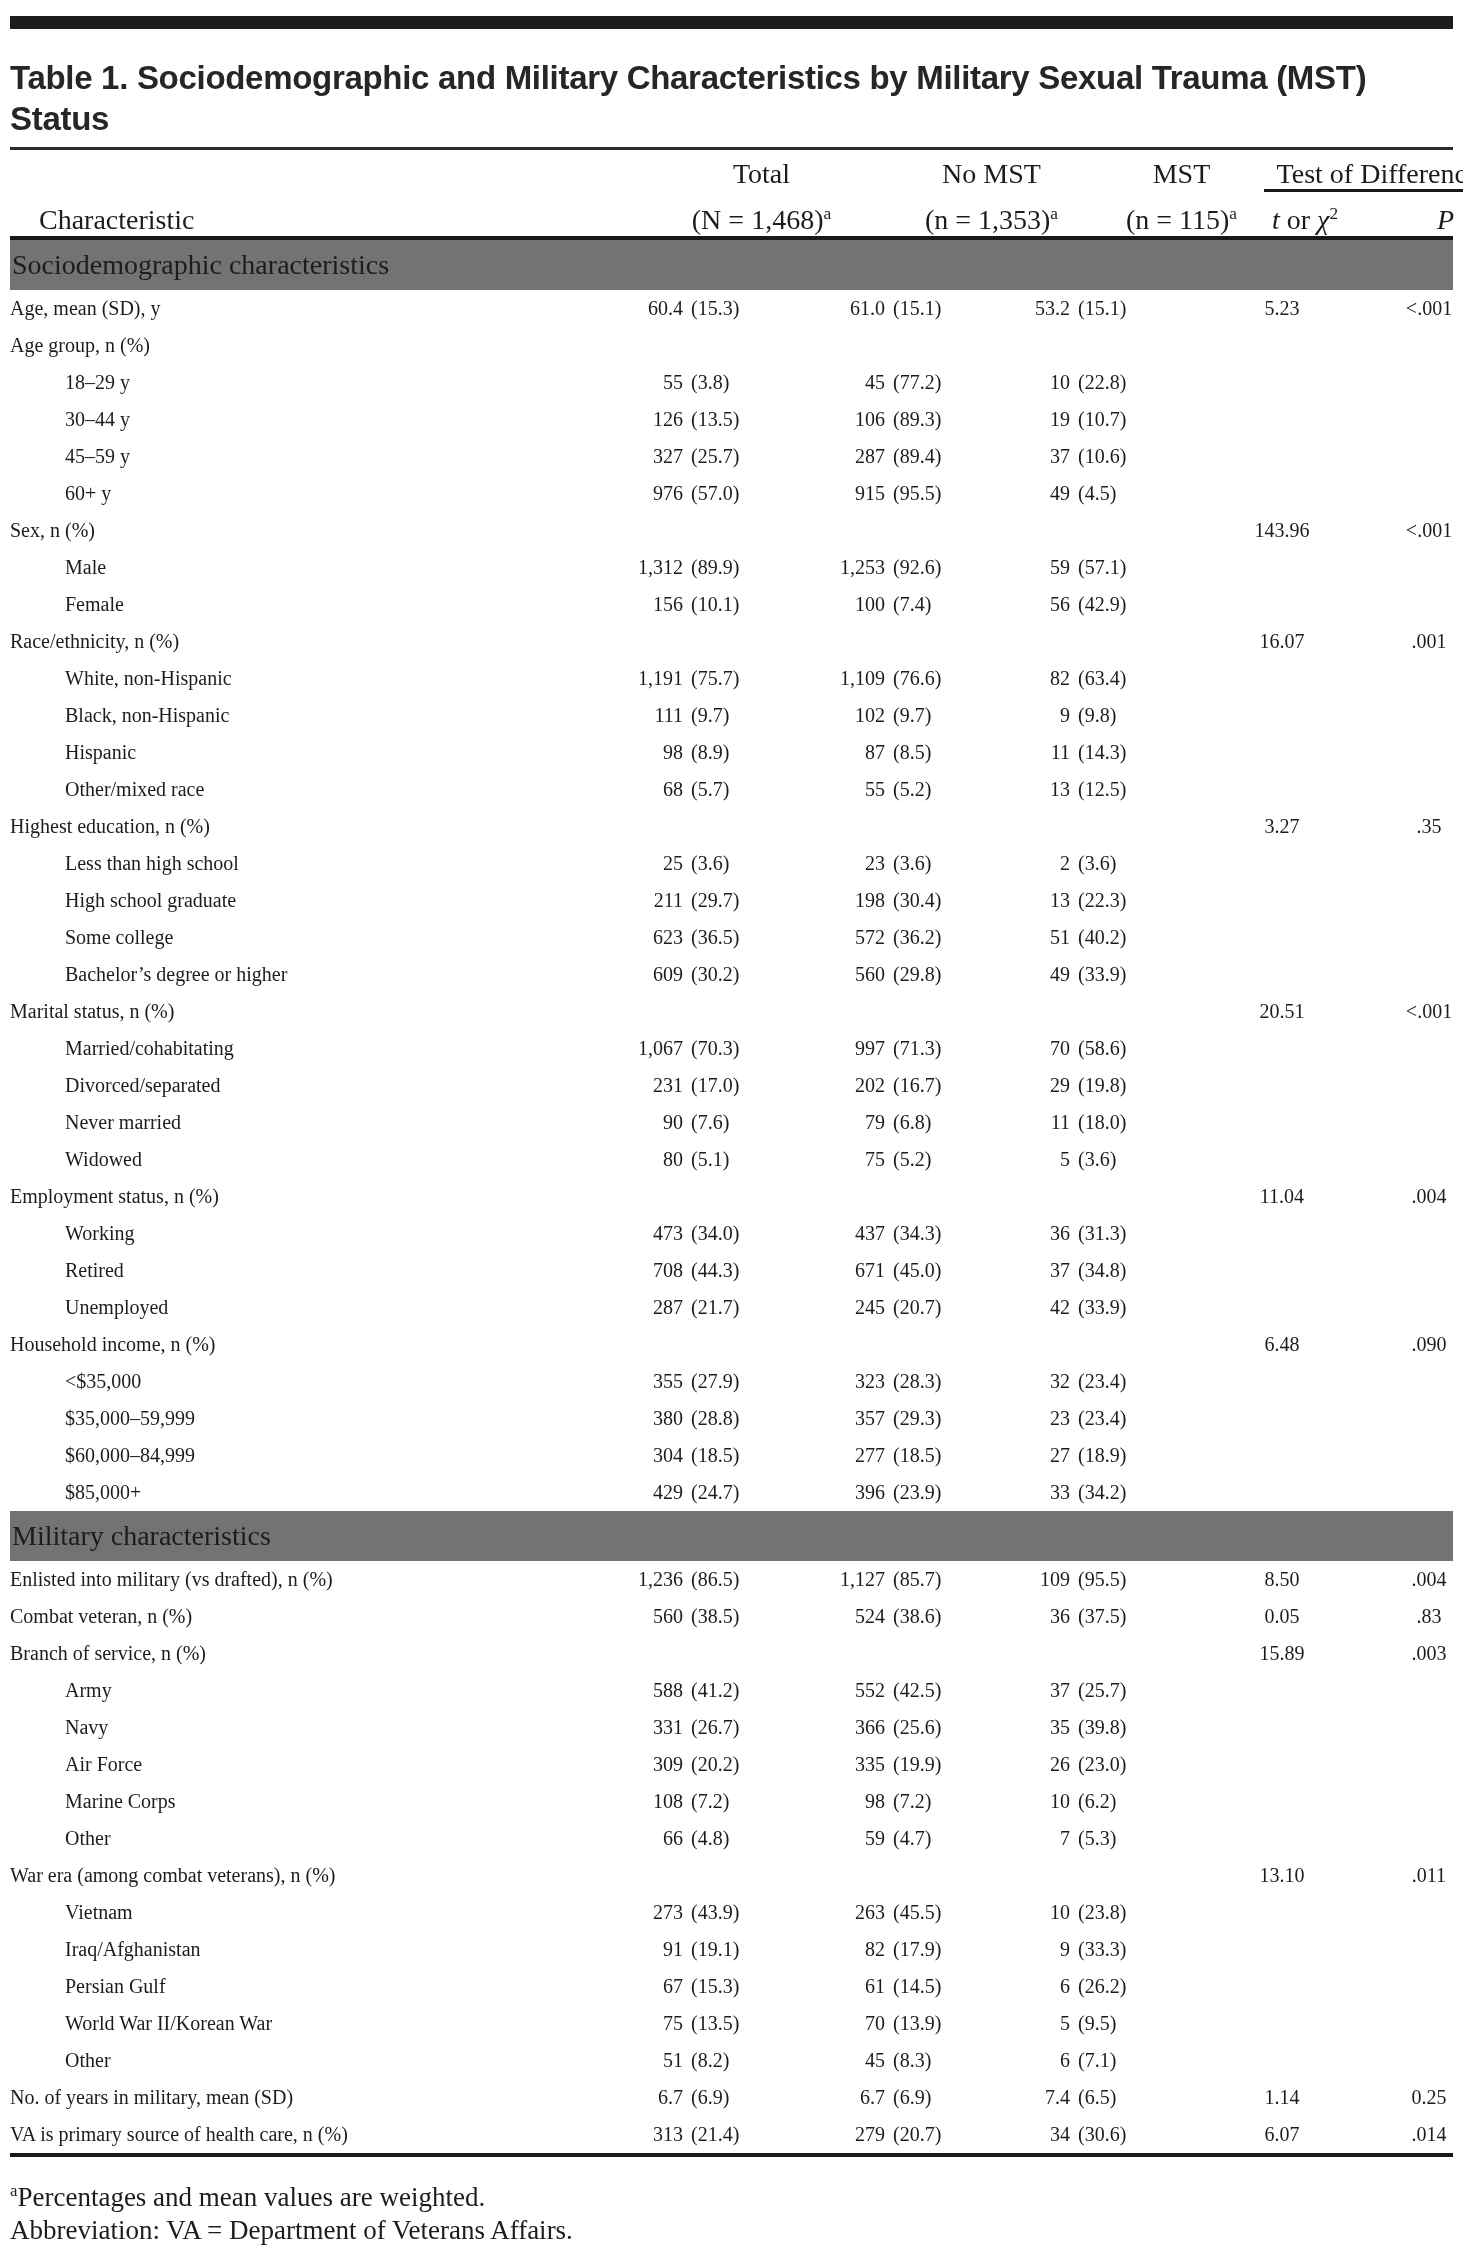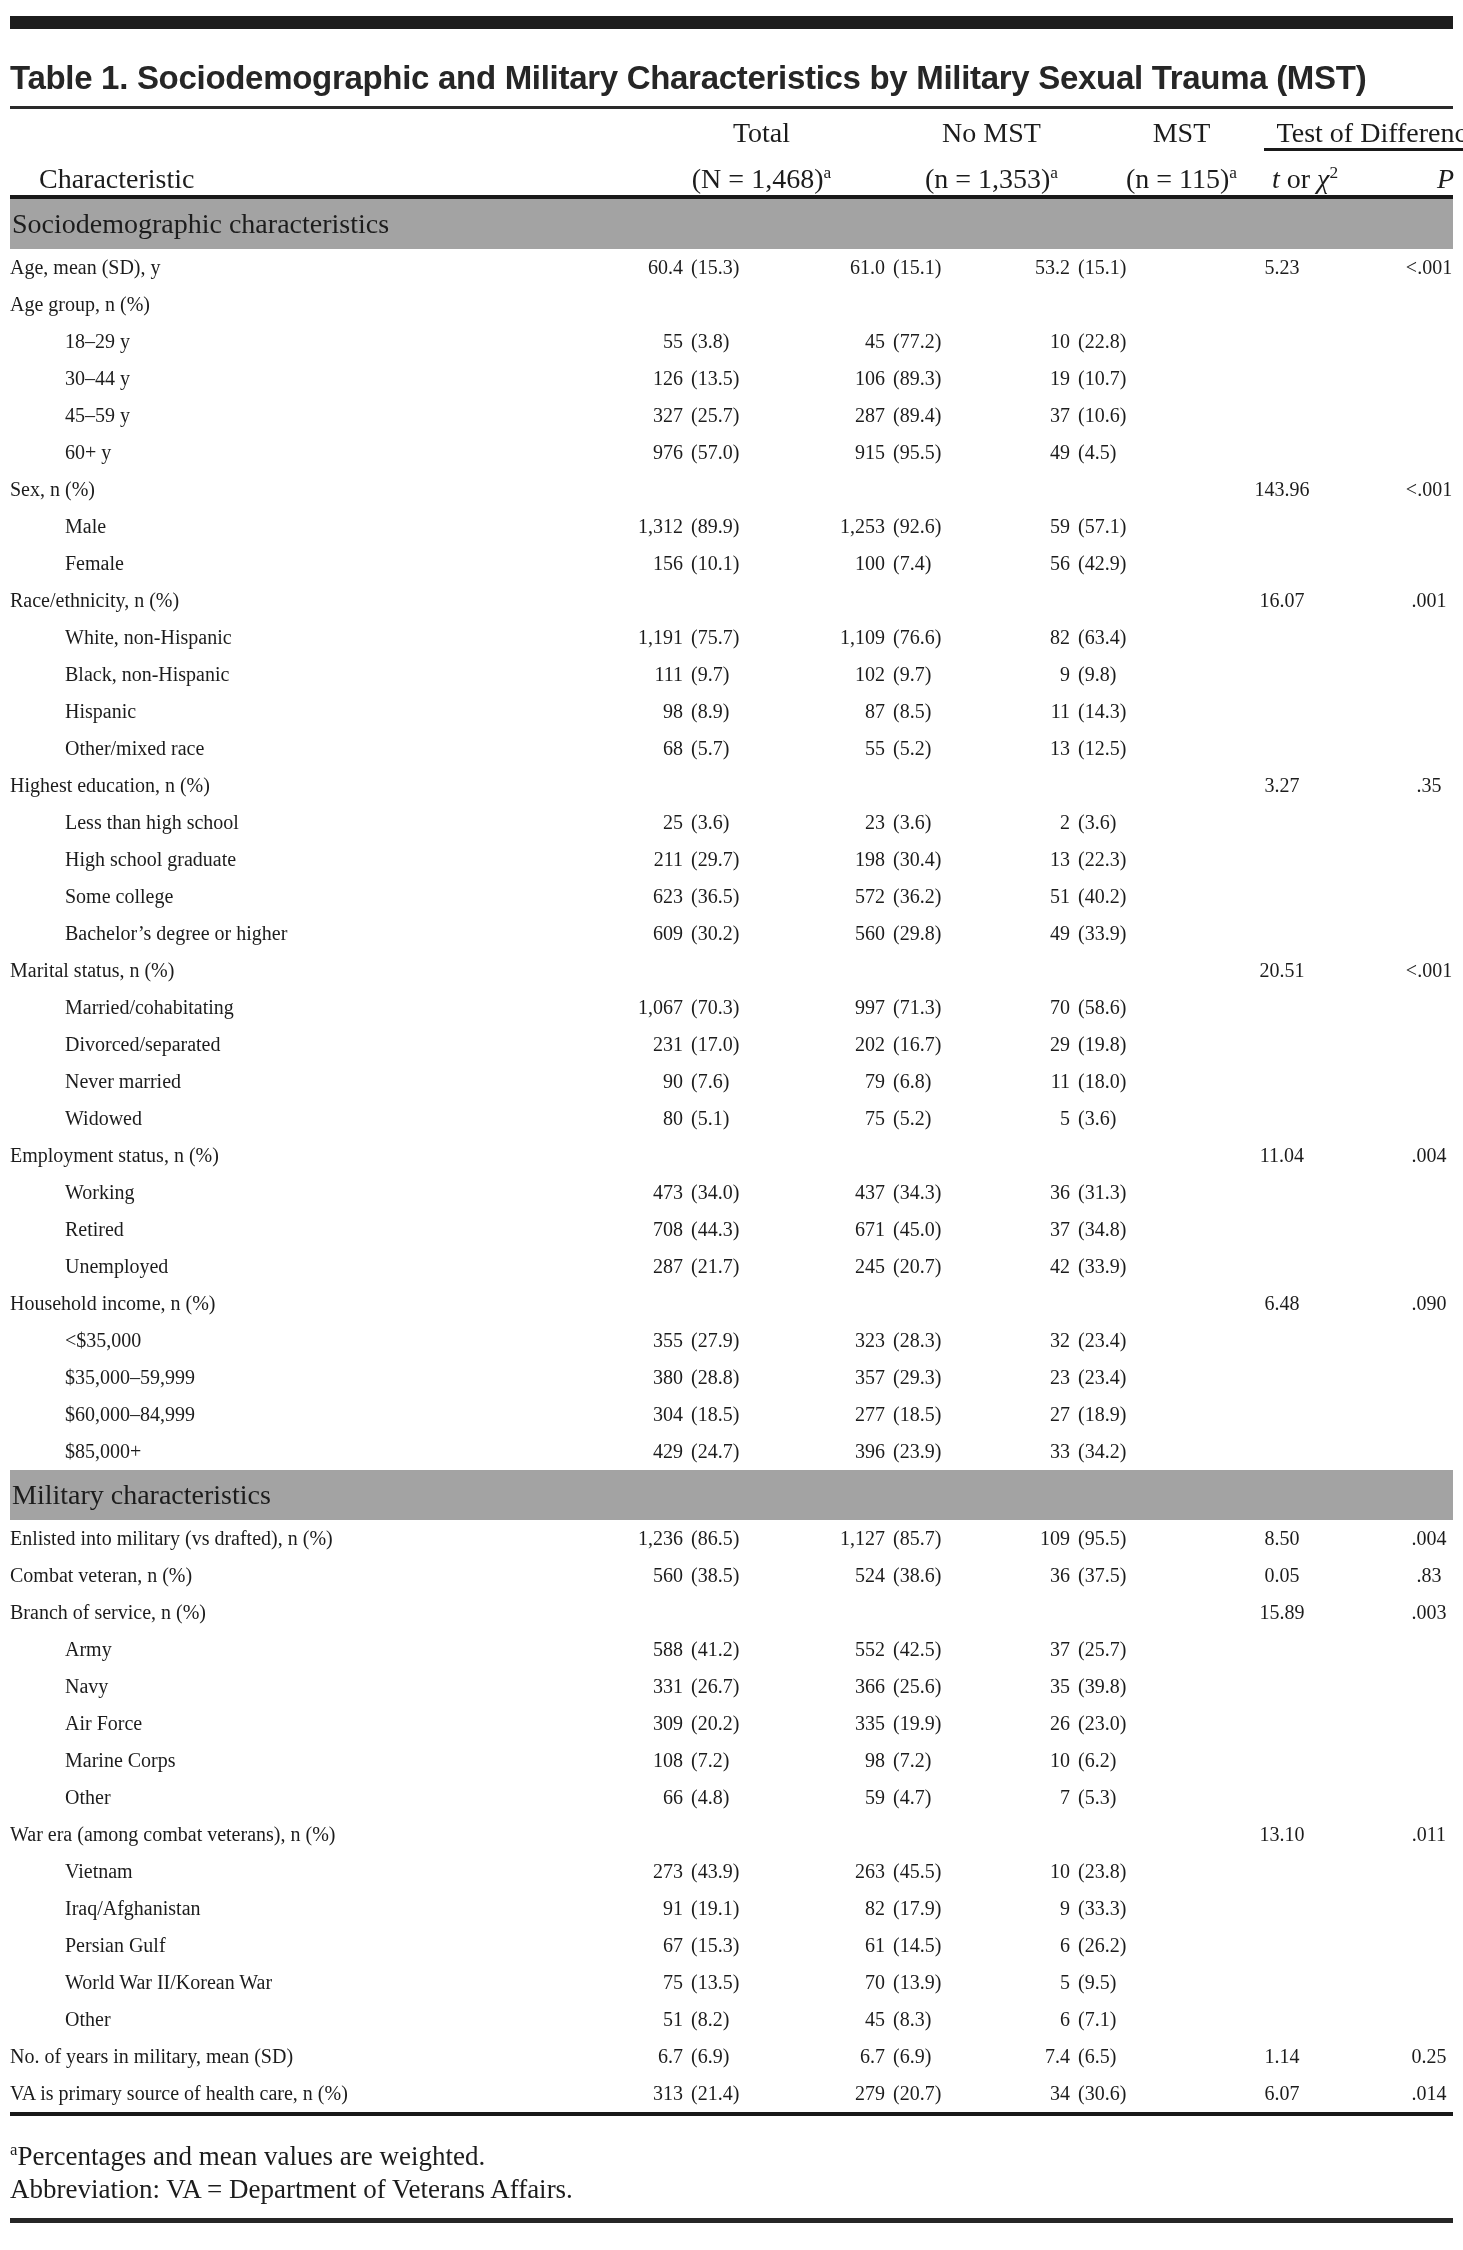--- a/index.html
+++ b/index.html
@@ -27,21 +27,21 @@
   .hc.center{text-align:center}
   .hc.bottom{align-self:end}
   .tod-group{text-align:center;border-bottom:3px solid #1a1a1a;line-height:31px}
   .tod-sub{display:flex;align-items:flex-end}
   .tod-stat{width:135px;text-align:left;padding-left:8px;box-sizing:border-box}
   .tod-p{flex:1;text-align:center}
   sup{font-size:62%;line-height:0}
   .header-rule{height:4px;background:#191919}
   
   .section-band{
-    height:50px;line-height:50px;background:#a3a3a3;
+    height:50px;line-height:50px;background:#737373;
     font-size:28px;padding-left:2px;
   }
   .trow{
     display:grid;
     grid-template-columns:560px 230px 200px 175px 220px 68px;
     height:37px;line-height:37px;font-size:20px;
   }
   .lab{white-space:nowrap}
   .lab.indent{padding-left:55px}
   .vcell{display:flex;white-space:nowrap}
@@ -59,20 +59,21 @@
 </style>
 </head>
 <body>
 
 <div class="page">
 
   <div class="topbar"></div>
 
   <div class="title">
     <div>Table 1. Sociodemographic and Military Characteristics by Military Sexual Trauma (MST)</div>
+    <div>Status</div>
   </div>
 
   <div class="title-rule"></div>
 
   <div class="header">
 
     <div class="hc"></div>
     <div class="hc center">Total</div>
     <div class="hc center">No MST</div>
     <div class="hc center">MST</div>

